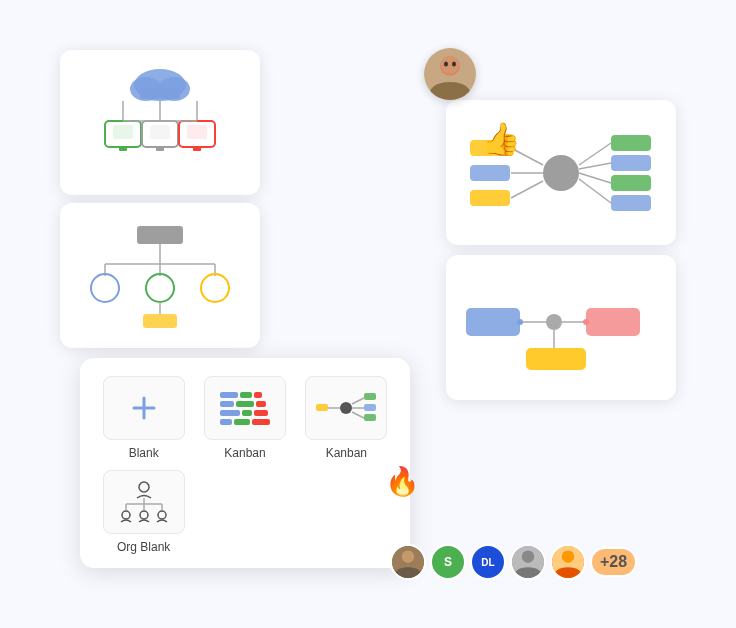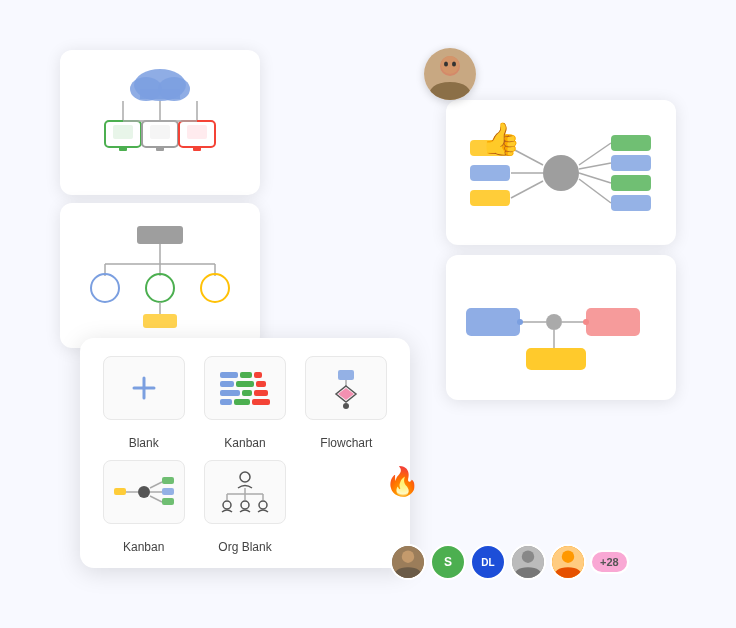--- a/index.html
+++ b/index.html
@@ -82,21 +82,21 @@
     .template-grid {
       display: grid;
       grid-template-columns: repeat(3, 1fr);
       gap: 10px;
     }
 
     .template-item {
       display: flex;
       flex-direction: column;
       align-items: center;
-      gap: 16px;
+      gap: 6px;
       cursor: pointer;
     }
 
     .template-icon-box {
       width: 82px;
       height: 64px;
       border: 1.5px solid #e8e8e8;
       border-radius: 8px;
       display: flex;
       align-items: center;
@@ -129,23 +129,23 @@
       overflow: hidden;
       display: flex;
       align-items: center;
       justify-content: center;
       font-size: 12px;
       font-weight: 700;
       color: #fff;
     }
 
     .avatar-count {
-      background: #f9a8d4;
+      background: #fdba74;
       color: #555;
-      font-size: 11px;
+      font-size: 16px;
       font-weight: 600;
       border-radius: 18px;
       padding: 4px 8px;
       border: 2px solid #fff;
     }
 
     
     .person-photo {
       position: absolute;
       top: 48px;
@@ -336,34 +336,20 @@
             <div class="kanban-row">
               <div class="kanban-bar" style="width:12px;background:#7B9FE0;"></div>
               <div class="kanban-bar" style="width:16px;background:#4CAF50;"></div>
               <div class="kanban-bar" style="width:18px;background:#F44336;"></div>
             </div>
           </div>
         </div>
         <span class="template-label">Kanban</span>
       </div>
 
-      <div class="template-item">
-        <div class="template-icon-box">
-          <svg width="48" height="48" viewBox="0 0 48 48">
-            <rect x="16" y="6" width="16" height="10" rx="2" fill="#7B9FE0" opacity="0.8"></rect>
-            <line x1="24" y1="16" x2="24" y2="22" stroke="#aaa" stroke-width="1.5"></line>
-
-            <polygon points="24,22 34,30 24,38 14,30" fill="none" stroke="#555" stroke-width="1.5"></polygon>
-            <polygon points="24,24 32,30 24,36 16,30" fill="#F06292" opacity="0.7"></polygon>
-
-            <circle cx="24" cy="42" r="3" fill="#555"></circle>
-          </svg>
-        </div>
-        <span class="template-label">Flowchart</span>
-      </div>
 
       <div class="template-item">
         <div class="template-icon-box">
           <svg width="64" height="40" viewBox="0 0 64 40">
             <circle cx="32" cy="20" r="6" fill="#555"></circle>
             <line x1="38" y1="16" x2="50" y2="10" stroke="#aaa" stroke-width="1.5"></line>
             <rect x="50" y="5" width="12" height="7" rx="2" fill="#4CAF50" opacity="0.8"></rect>
             <line x1="38" y1="20" x2="50" y2="20" stroke="#aaa" stroke-width="1.5"></line>
             <rect x="50" y="16" width="12" height="7" rx="2" fill="#7B9FE0" opacity="0.8"></rect>
             <line x1="38" y1="24" x2="50" y2="30" stroke="#aaa" stroke-width="1.5"></line>

